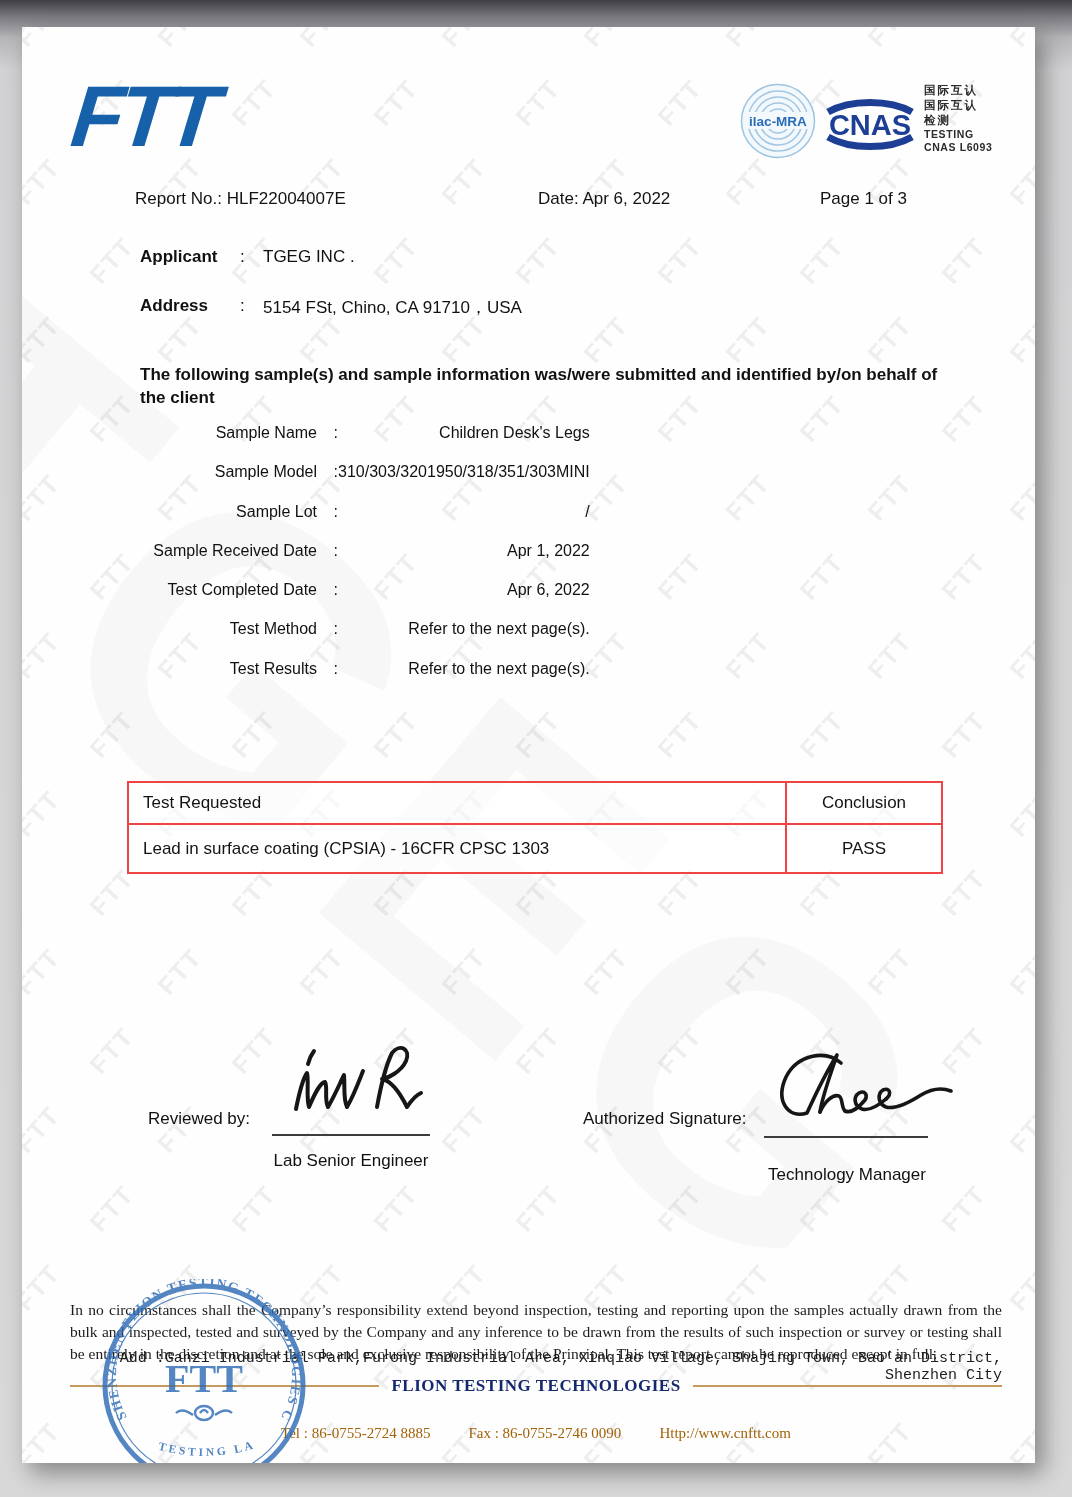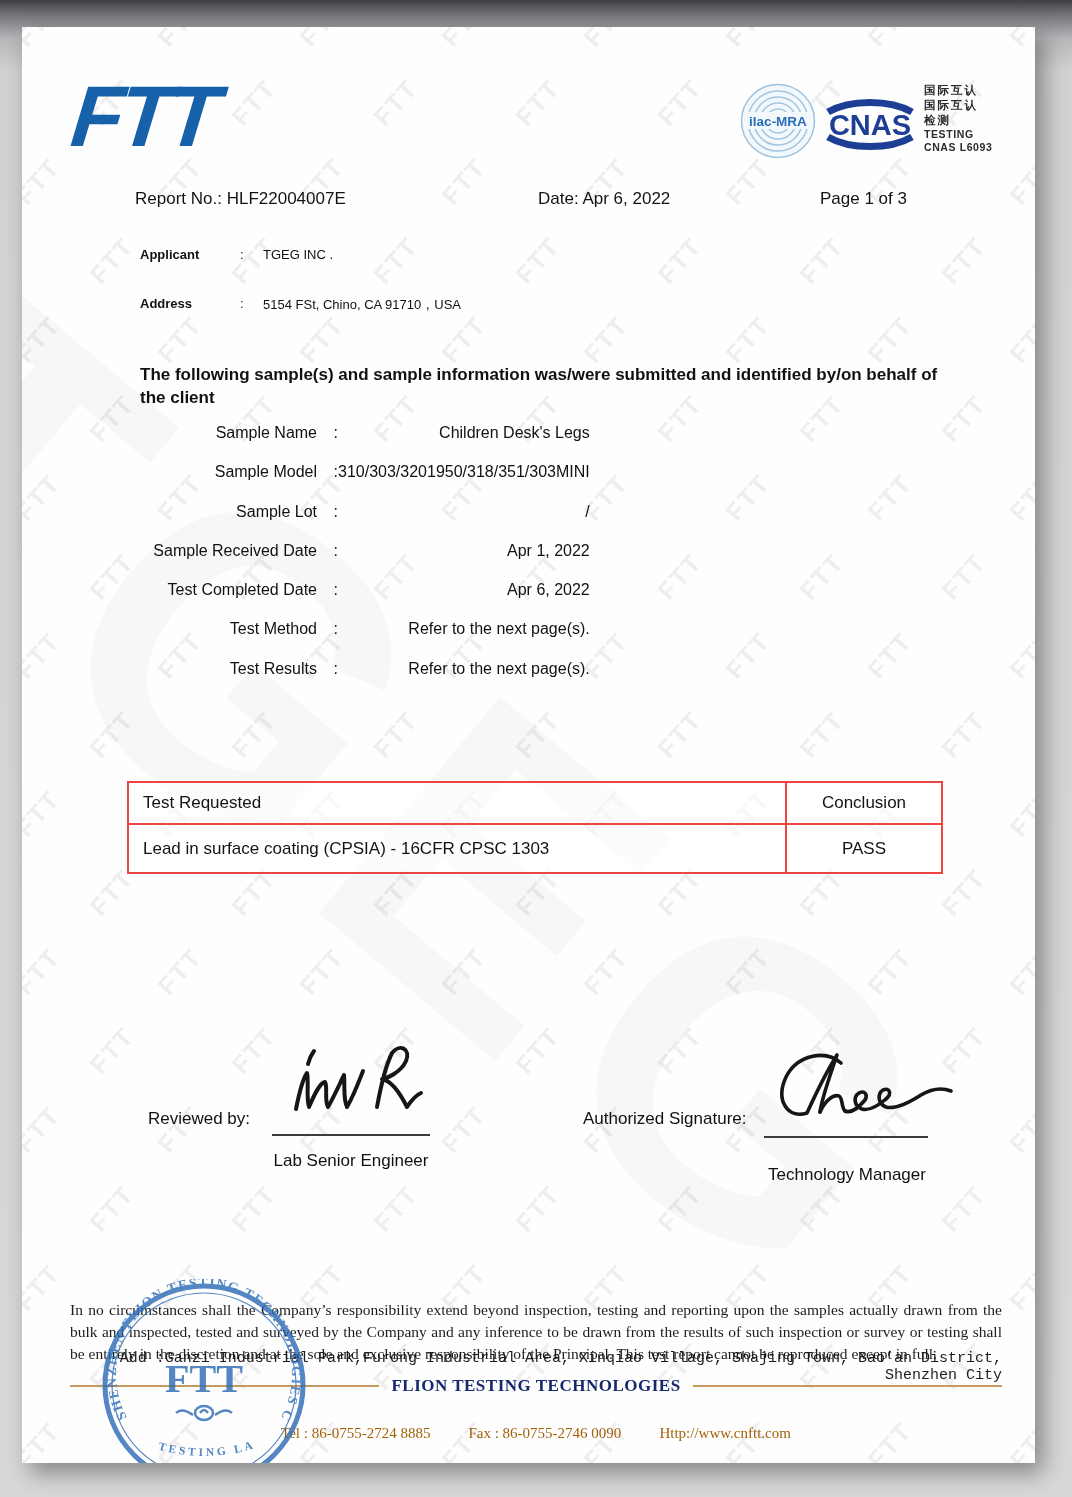--- a/index.html
+++ b/index.html
@@ -24,21 +24,21 @@
   .ilac-badge{position:absolute;left:718px;top:56px;width:76px;height:76px;}
   .cnas-badge{position:absolute;left:798px;top:66px;width:100px;height:62px;}
   .cnas-cn{position:absolute;left:902px;top:56px;width:95px;line-height:1.3;color:#2b2b2b;}
   .cnas-cn .cn{font-size:11.5px;font-weight:700;letter-spacing:2px;}
   .cnas-cn .en{font-size:10.5px;font-weight:700;letter-spacing:.6px;}
 
   .meta{position:absolute;top:162px;font-size:17px;color:#131313;}
   .meta-report{left:113px;} .meta-date{left:516px;} .meta-page{left:798px;}
 
   
-  .kv{position:absolute;left:118px;display:grid;font-size:13px;}
+  .kv{position:absolute;left:118px;display:grid;font-size:17px;}
   .kv-app{grid-template-columns:100px 23px auto;top:220px;}
   .kv-addr{grid-template-columns:100px 23px auto;top:269px;}
   .kv .lbl{font-weight:700;}
   .intro{position:absolute;left:118px;top:336px;width:814px;font-size:17px;font-weight:700;line-height:1.38;}
 
   .samples{position:absolute;left:118px;top:397px;}
   .srow{display:grid;grid-template-columns:177px 21px auto;font-size:16px;height:18px;margin-bottom:21.3px;text-align:right;}
 
   
   .results-table{position:absolute;left:105px;top:754px;width:816px;border-collapse:collapse;

